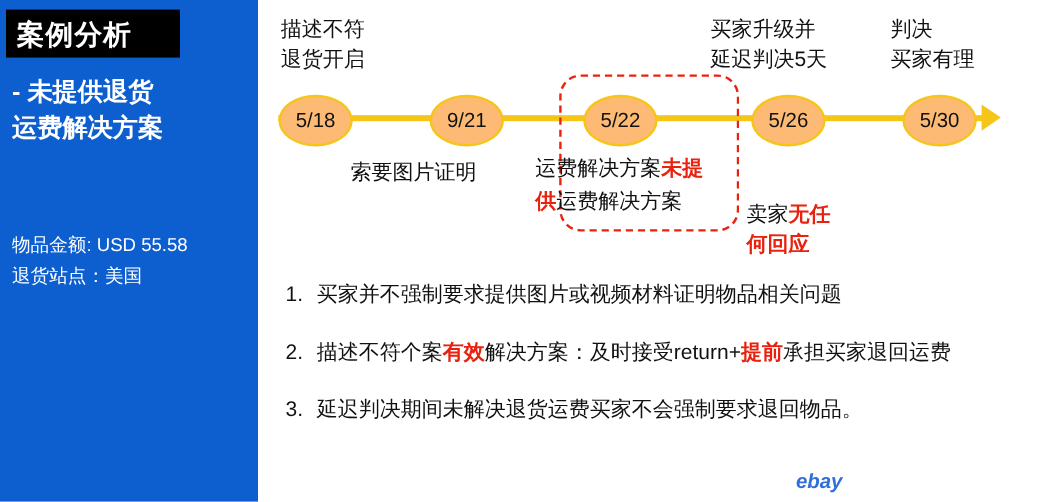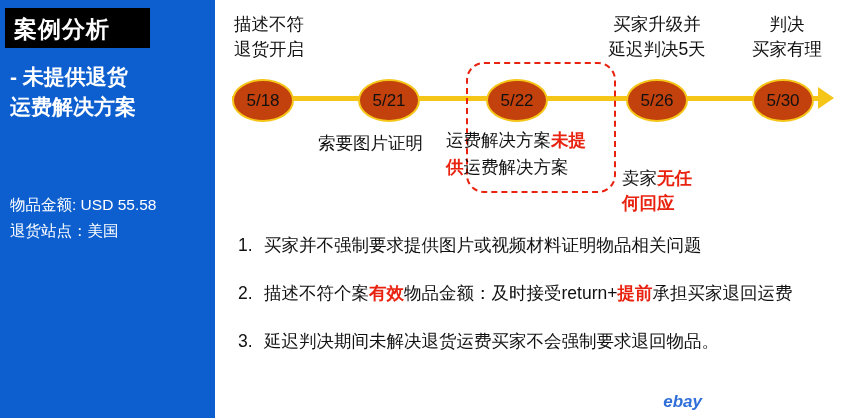--- a/index.html
+++ b/index.html
@@ -11,34 +11,34 @@
   .sidebar{background:#0d5fd0;}
   .title-box{position:absolute;left:5px;top:8px;width:145px;height:40px;background:#000000;}
   .title-text{position:absolute;left:14px;top:14px;color:#ffffff;font-size:23px;font-weight:bold;letter-spacing:1px;}
   .subtitle{position:absolute;left:10px;top:62px;width:200px;color:#ffffff;font-size:21px;font-weight:bold;line-height:30px;}
   .meta{position:absolute;left:10px;top:192px;width:205px;color:#ffffff;font-size:15.5px;line-height:26px;}
 
   
   .tl-line{position:absolute;left:232px;top:96px;width:590px;height:5px;background:#f5c518;}
   .tl-arrow{position:absolute;left:818px;top:87px;width:0;height:0;border-top:11px solid transparent;border-bottom:11px solid transparent;border-left:16px solid #f5c518;}
 
-  .node{position:absolute;top:79px;width:58px;height:39px;border-radius:50%;background:#c2410c;border:2.5px solid #f5c518;display:flex;align-items:center;justify-content:center;font-size:17px;color:#111;}
+  .node{position:absolute;top:79px;width:58px;height:39px;border-radius:50%;background:#fdba74;border:2.5px solid #f5c518;display:flex;align-items:center;justify-content:center;font-size:17px;color:#111;}
   .n0{left:232px;}
   .n1{left:358px;}
   .n2{left:486px;}
   .n3{left:626px;}
   .n4{left:752px;text-align:center;}
 
-  .above{position:absolute;font-size:17.5px;color:#111;line-height:25px;text-align:center;}
+  .above{position:absolute;font-size:17.5px;color:#111;line-height:25px;text-align:left;}
   .a0{left:222px;top:12px;width:120px;text-align:left;margin-left:12px;}
   .a3{left:592px;top:12px;width:130px;}
   .a4{left:742px;top:12px;width:90px;}
 
   .below{position:absolute;font-size:17.5px;color:#111;line-height:25px;}
-  .b1{left:318px;top:131px;}
+  .b1{left:292px;top:131px;}
   .b2{left:446px;top:127px;width:150px;line-height:27px;}
   .b3{left:622px;top:131px;margin-top:35px;}
   .red{color:#e8220f;font-weight:bold;}
 
   .dashbox{position:absolute;left:466px;top:62px;width:146px;height:127px;border:2.5px dashed #e8220f;border-radius:18px;}
 
   
   .list{position:absolute;left:238px;top:230px;width:610px;font-size:17.5px;color:#111;line-height:30px;}
   .li{display:flex;margin-bottom:18px;}
   .li-num{width:26px;flex:none;}
@@ -73,21 +73,21 @@
 延迟判决5天</div>
   <div class="above a4" style="white-space:pre-line;">判决
 买家有理</div>
 
   <div class="dashbox"></div>
 
   <div class="node n0">
       <span>5/18</span>
     </div>
   <div class="node n1">
-      <span>5/21</span>
+      <span>9/21</span>
     </div>
   <div class="node n2">
       <span>5/22</span>
     </div>
   <div class="node n3">
       <span>5/26</span>
     </div>
   <div class="node n4">
       <span>5/30</span>
     </div>
@@ -96,21 +96,21 @@
   <div class="below b2"><span>运费解决方案</span><span class="red">未提供</span><span>运费解决方案</span></div>
   <div class="below b3"><span>卖家</span><span class="red">无任何回应</span></div>
 
   <div class="list">
       <div class="li">
         <div class="li-num">1.</div>
         <div class="li-txt"><span>买家并不强制要求提供图片或视频材料证明物品相关问题</span></div>
       </div>
       <div class="li">
         <div class="li-num">2.</div>
-        <div class="li-txt"><span>描述不符个案</span><span class="bold-red">有效</span><span>物品金额：及时接受return+</span><span class="bold-red">提前</span><span>承担买家退回运费</span></div>
+        <div class="li-txt"><span>描述不符个案</span><span class="bold-red">有效</span><span>解决方案：及时接受return+</span><span class="bold-red">提前</span><span>承担买家退回运费</span></div>
       </div>
       <div class="li">
         <div class="li-num">3.</div>
         <div class="li-txt"><span>延迟判决期间未解决退货运费买家不会强制要求退回物品。</span></div>
       </div>
     </div>
 
   <div class="ebay">
     <span class="e1">ebay</span>
   </div>

